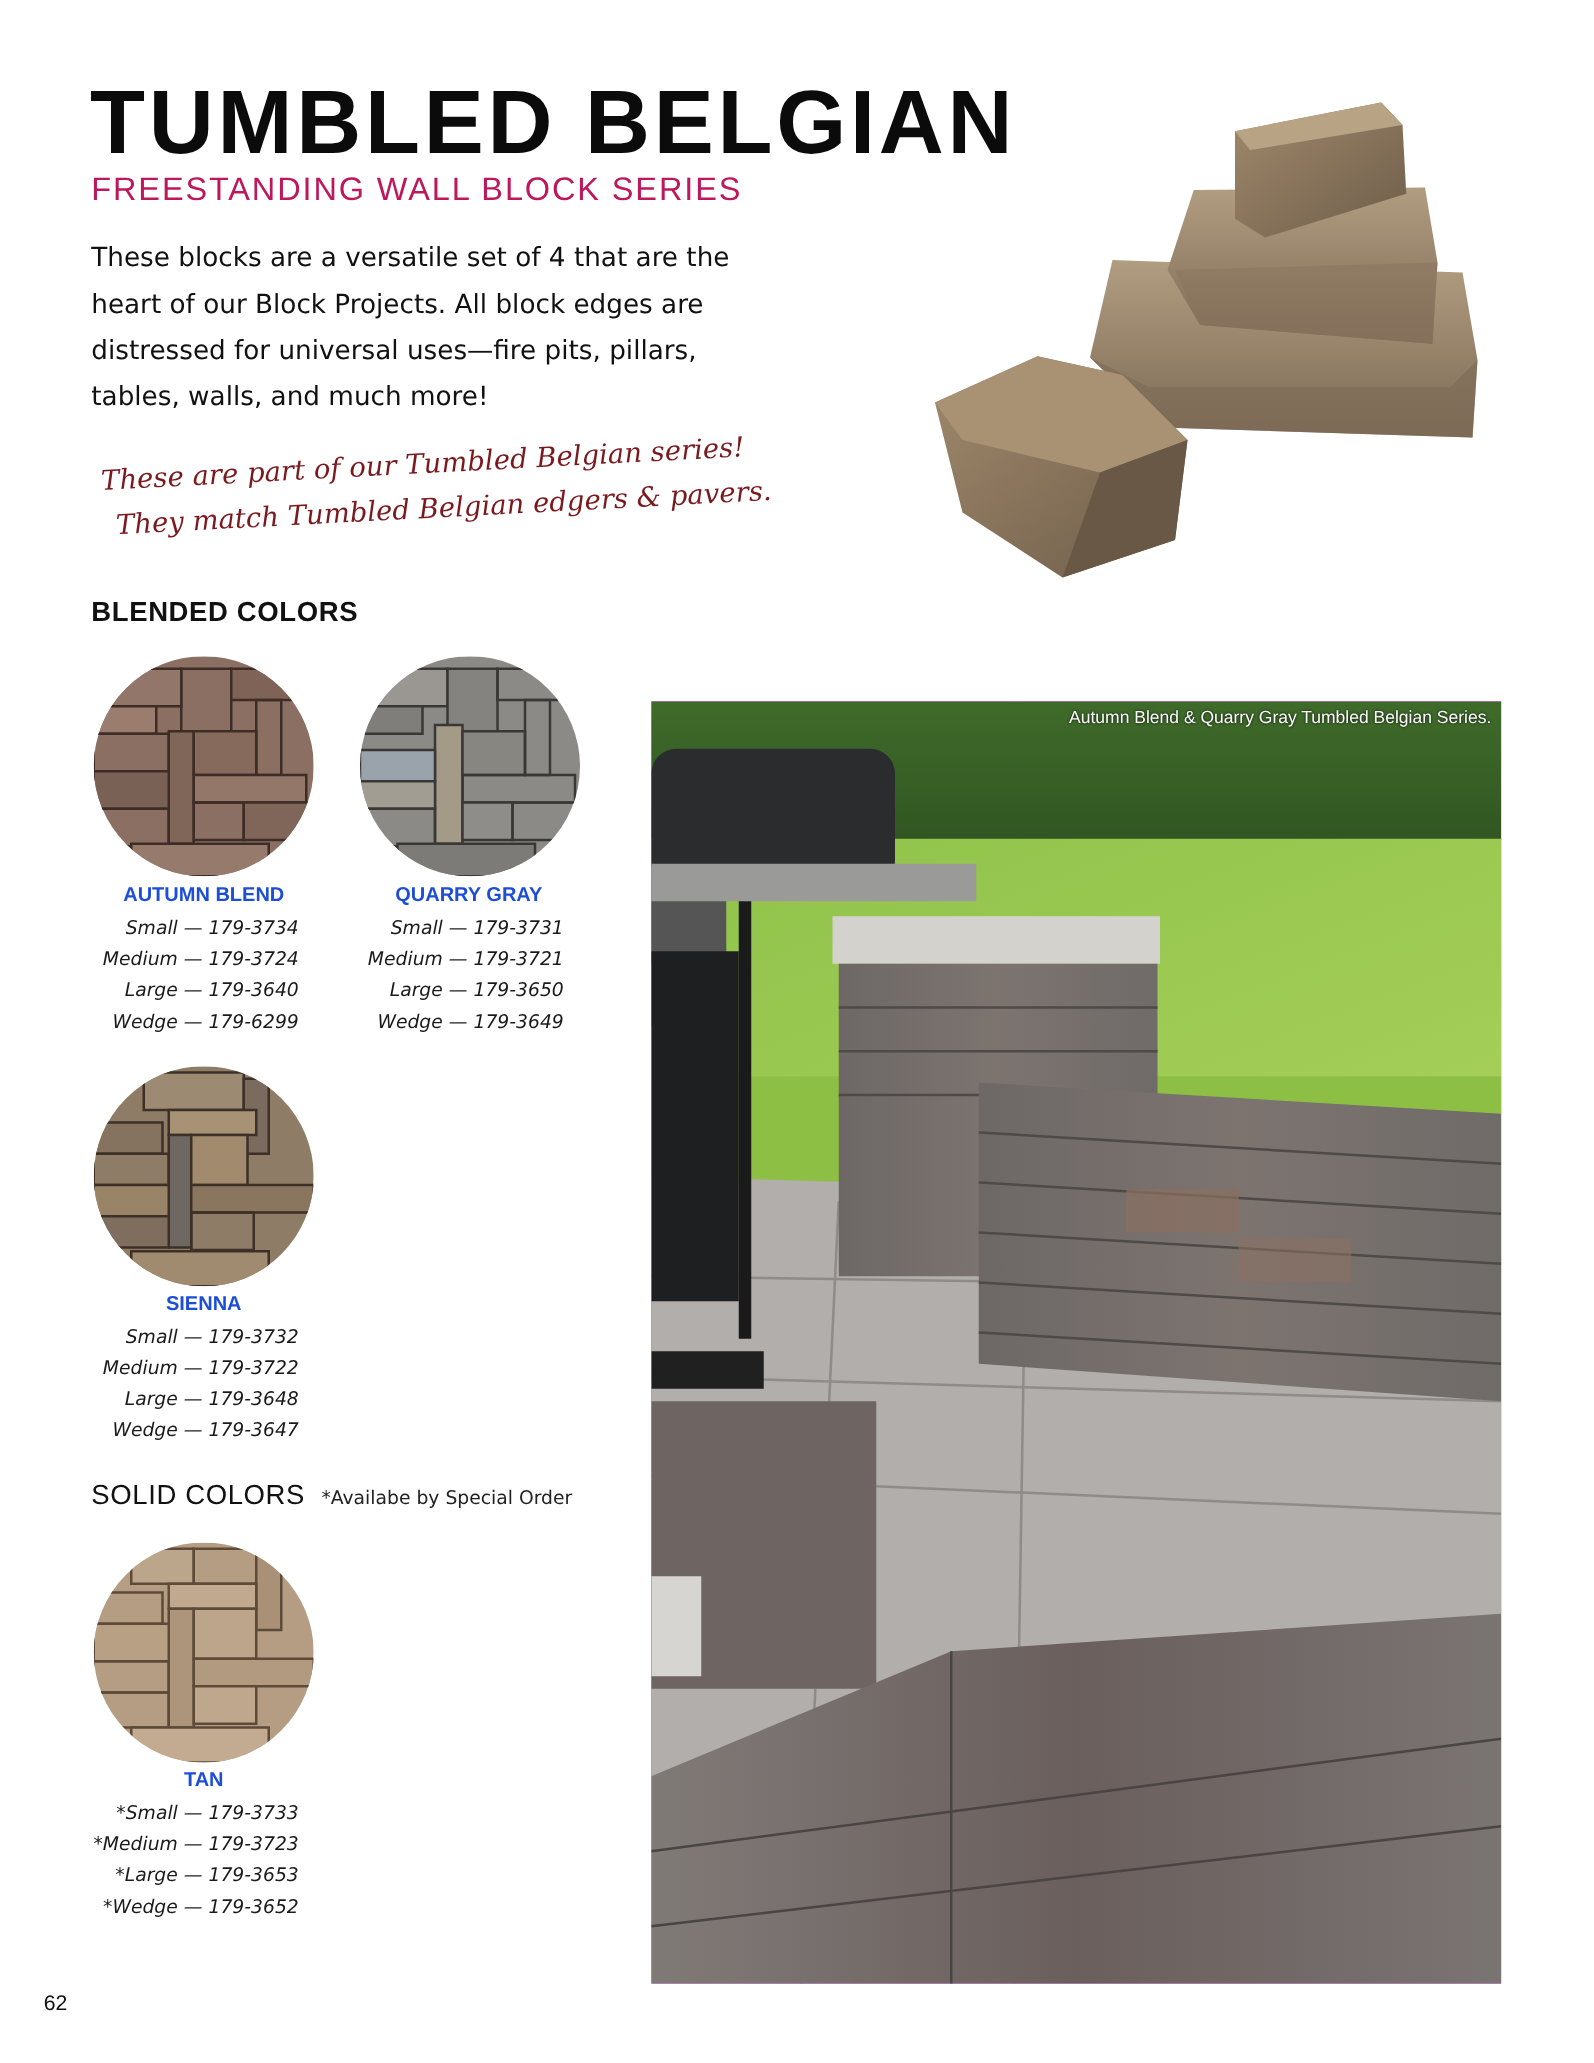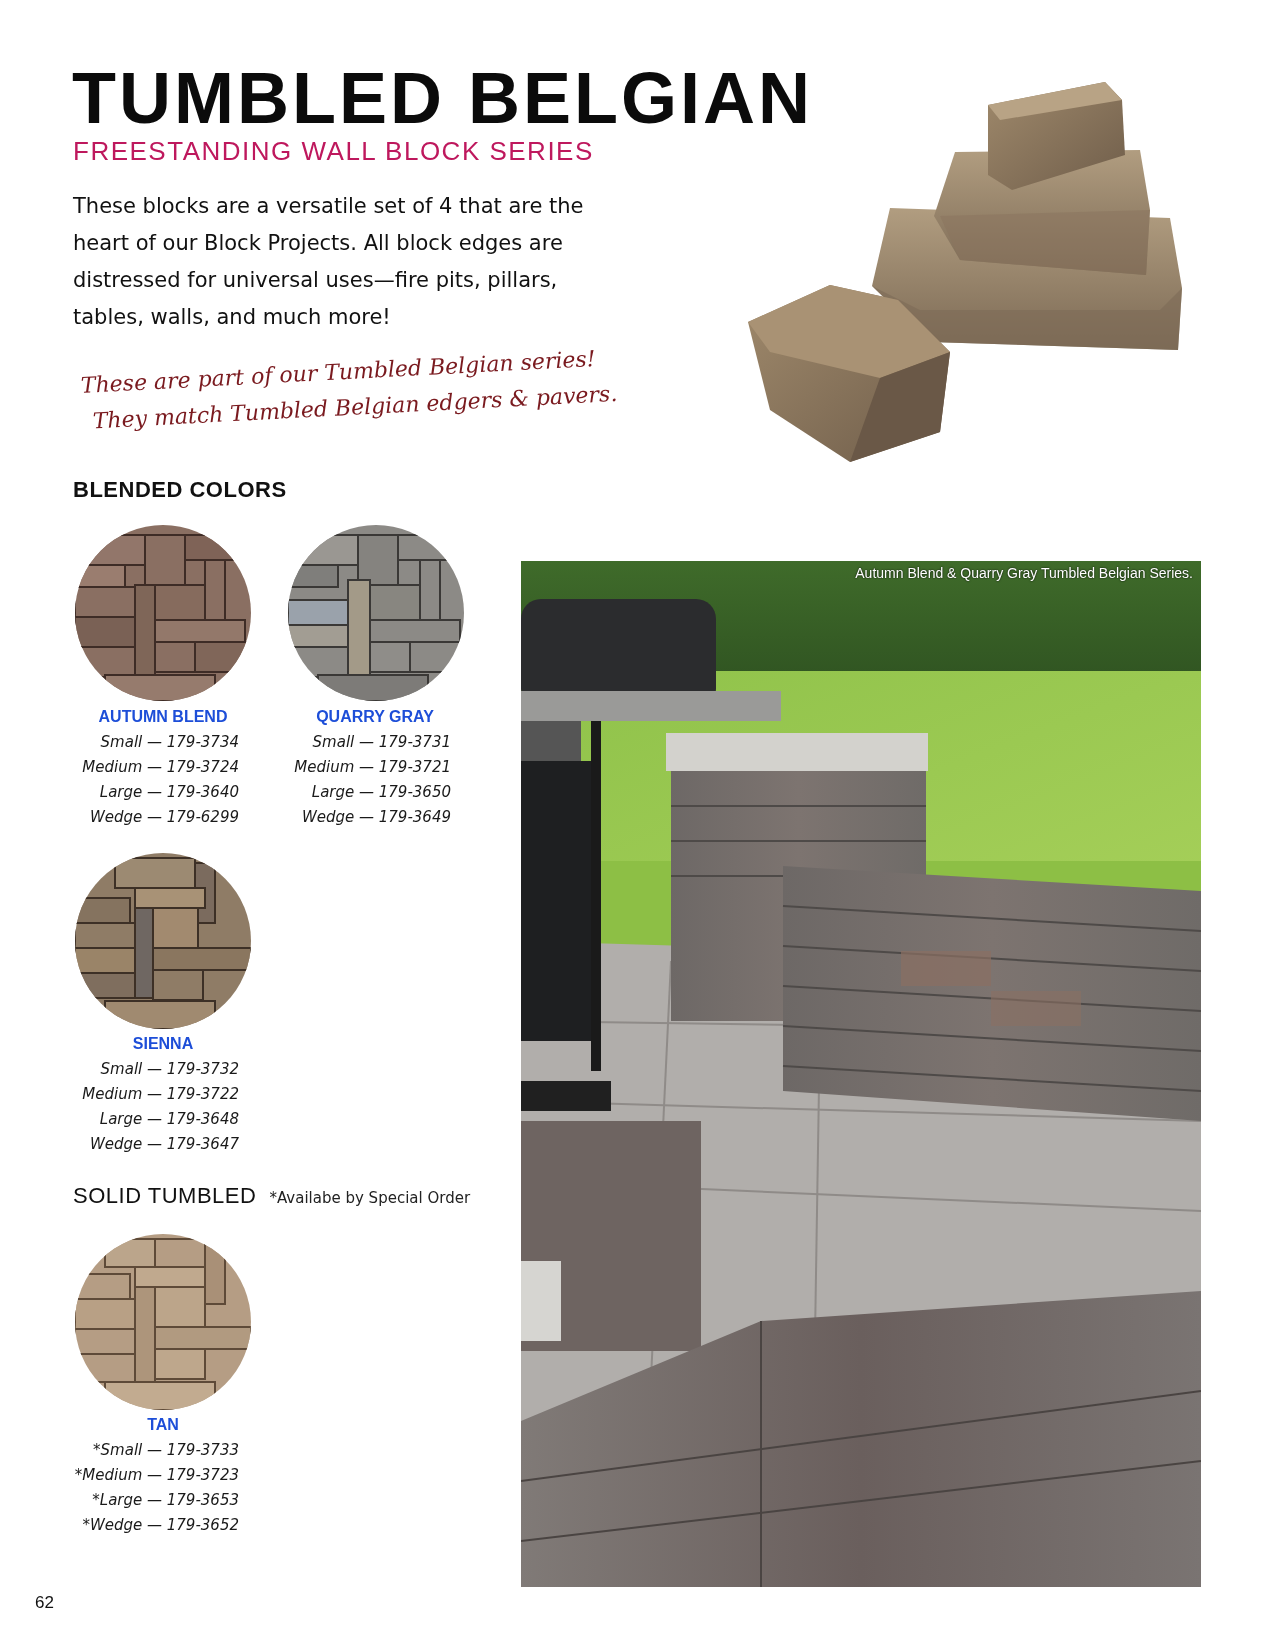--- a/index.html
+++ b/index.html
@@ -151,21 +151,21 @@
 </div>
 <div class="abs color-block" style="left:63px; top:1035px;">
   <div class="color-name">SIENNA</div>
   <div class="sku">Small — 179-3732</div>
   <div class="sku">Medium — 179-3722</div>
   <div class="sku">Large — 179-3648</div>
   <div class="sku">Wedge — 179-3647</div>
 </div>
 
 <div class="abs" style="left:73px; top:1183px;">
-  <span class="section-h">SOLID TUMBLED</span>
+  <span class="section-h">SOLID COLORS</span>
   <span class="special">*Availabe by Special Order</span>
 </div>
 
 <div class="abs swatch" style="left:75px; top:1234px;">
   <svg viewBox="0 0 176 176">
     <rect width="176" height="176" fill="#b59d84"></rect>
     <g stroke="#5e4a38" stroke-width="2" fill="none">
       <rect x="30" y="5" width="50" height="28" fill="#bba58b"></rect>
       <rect x="80" y="5" width="50" height="28"></rect>
       <rect x="130" y="10" width="20" height="60" fill="#a99077"></rect>

